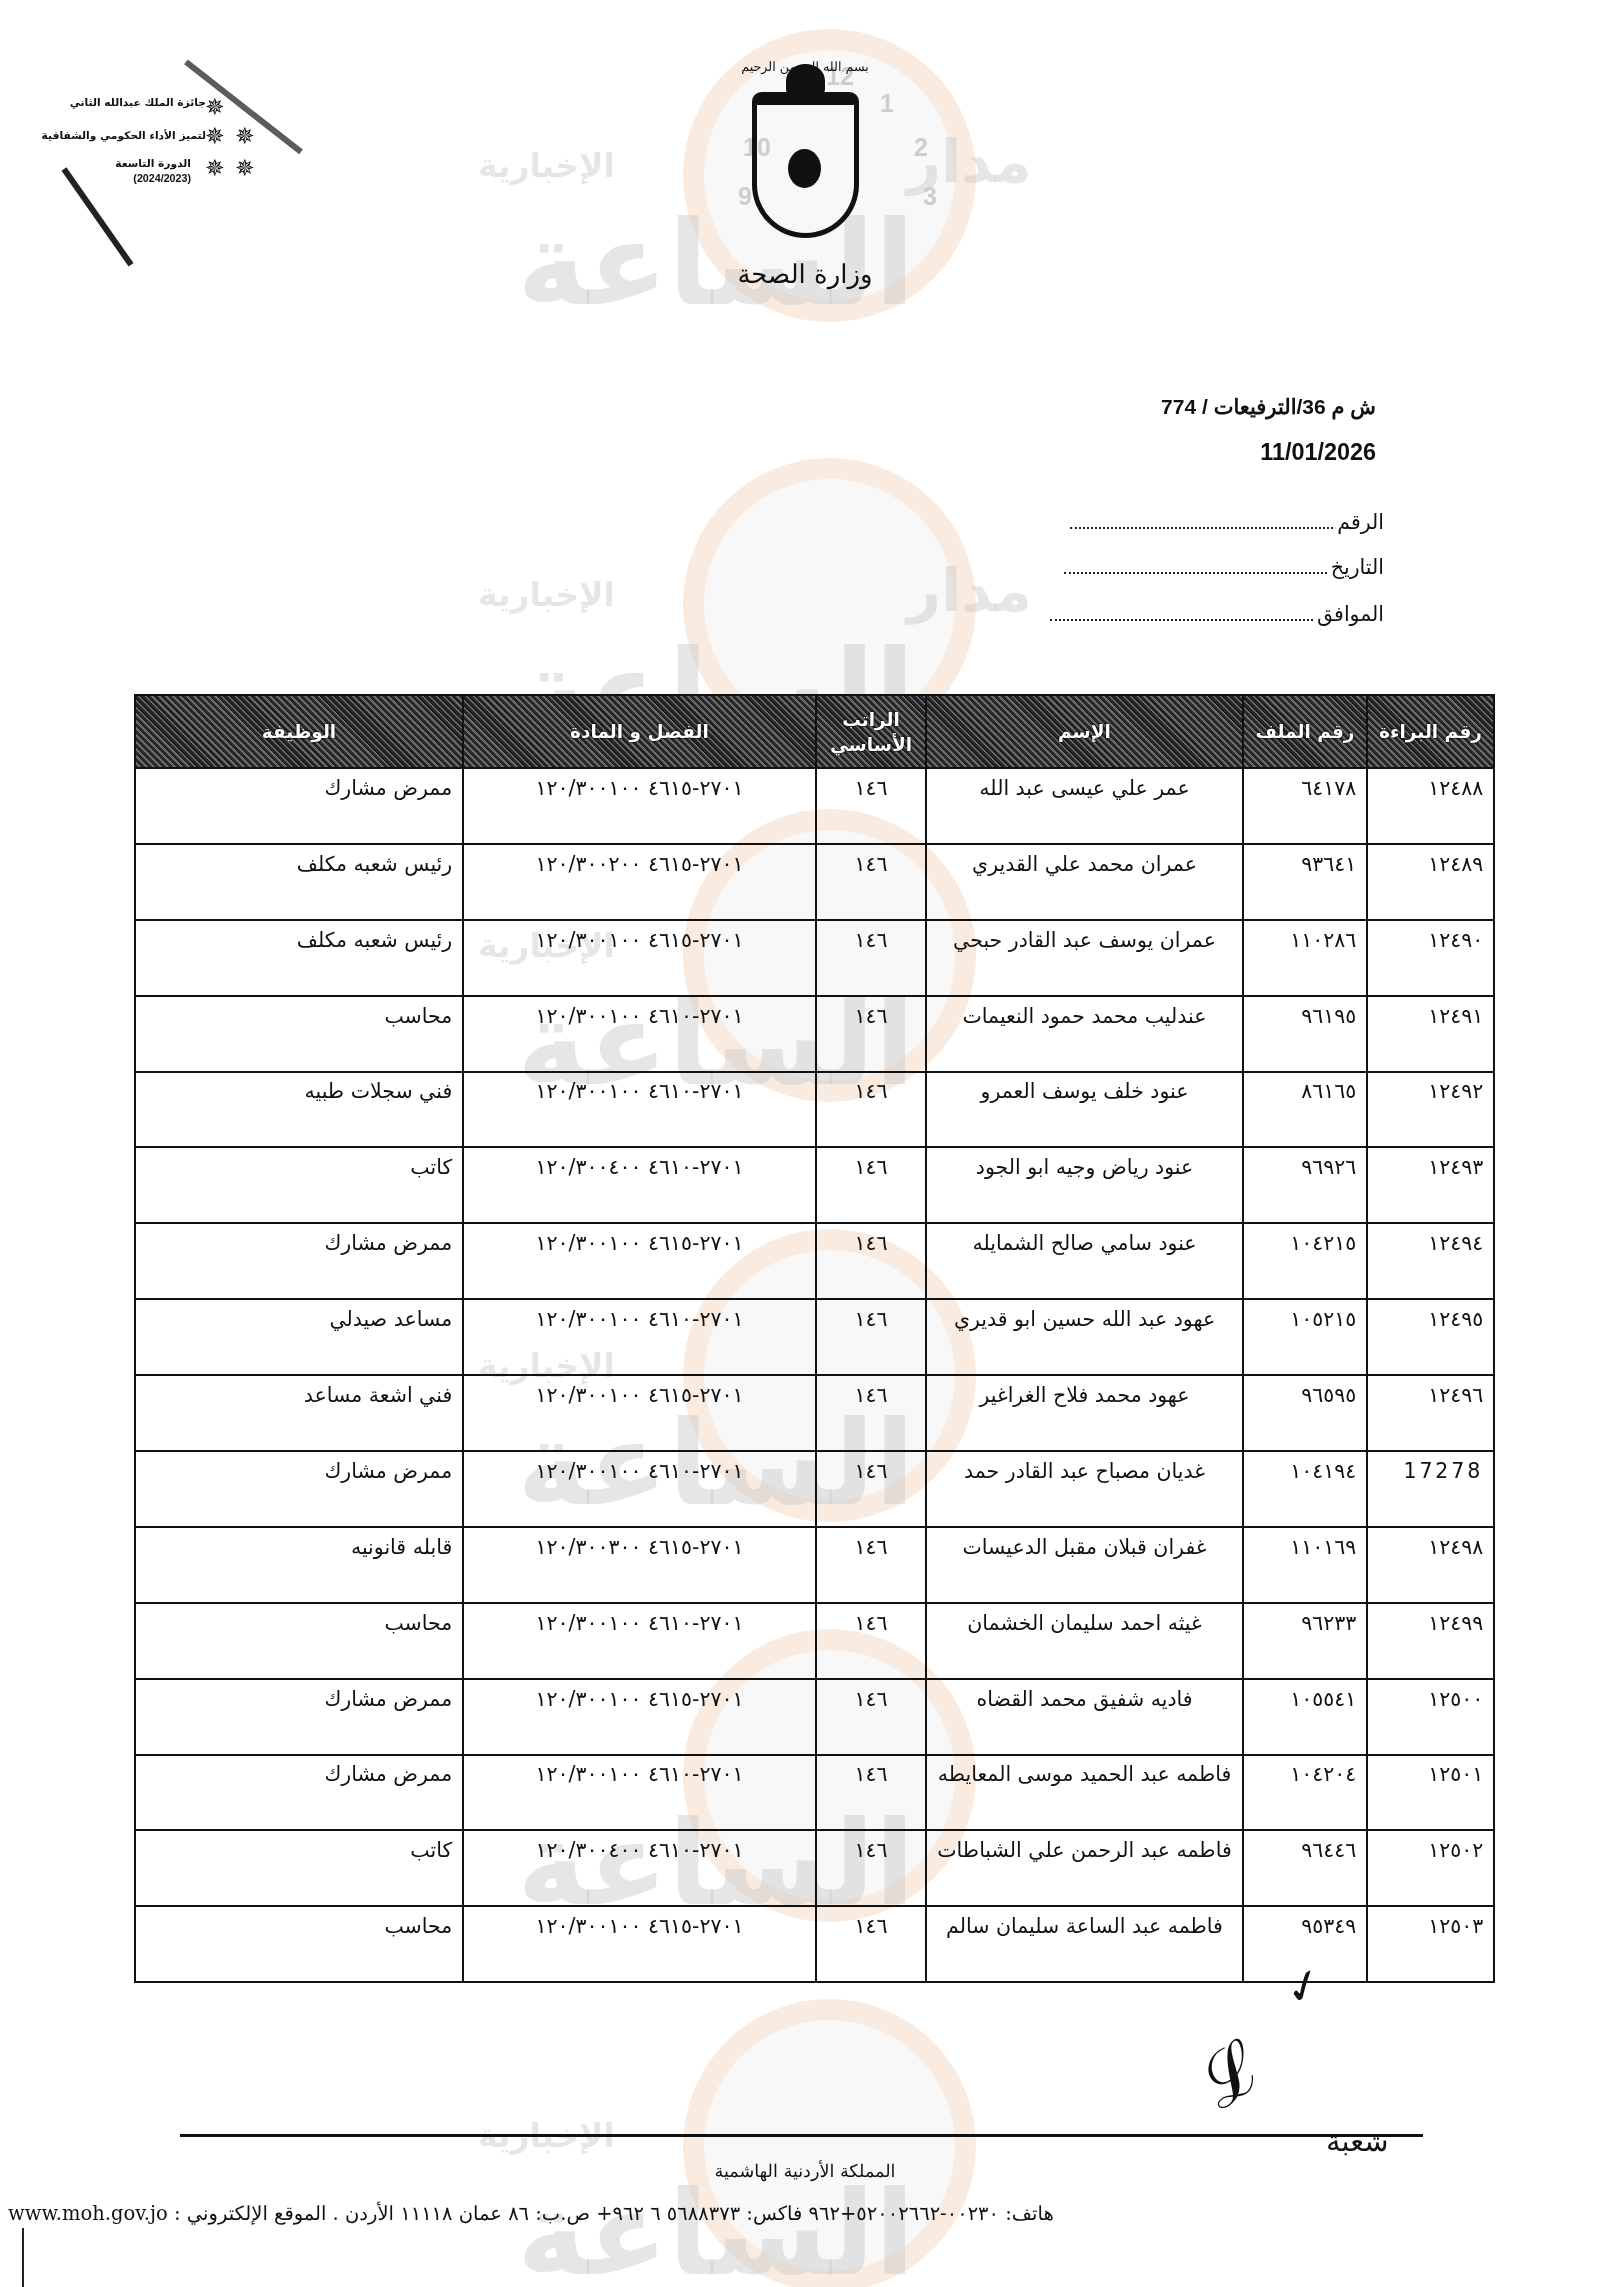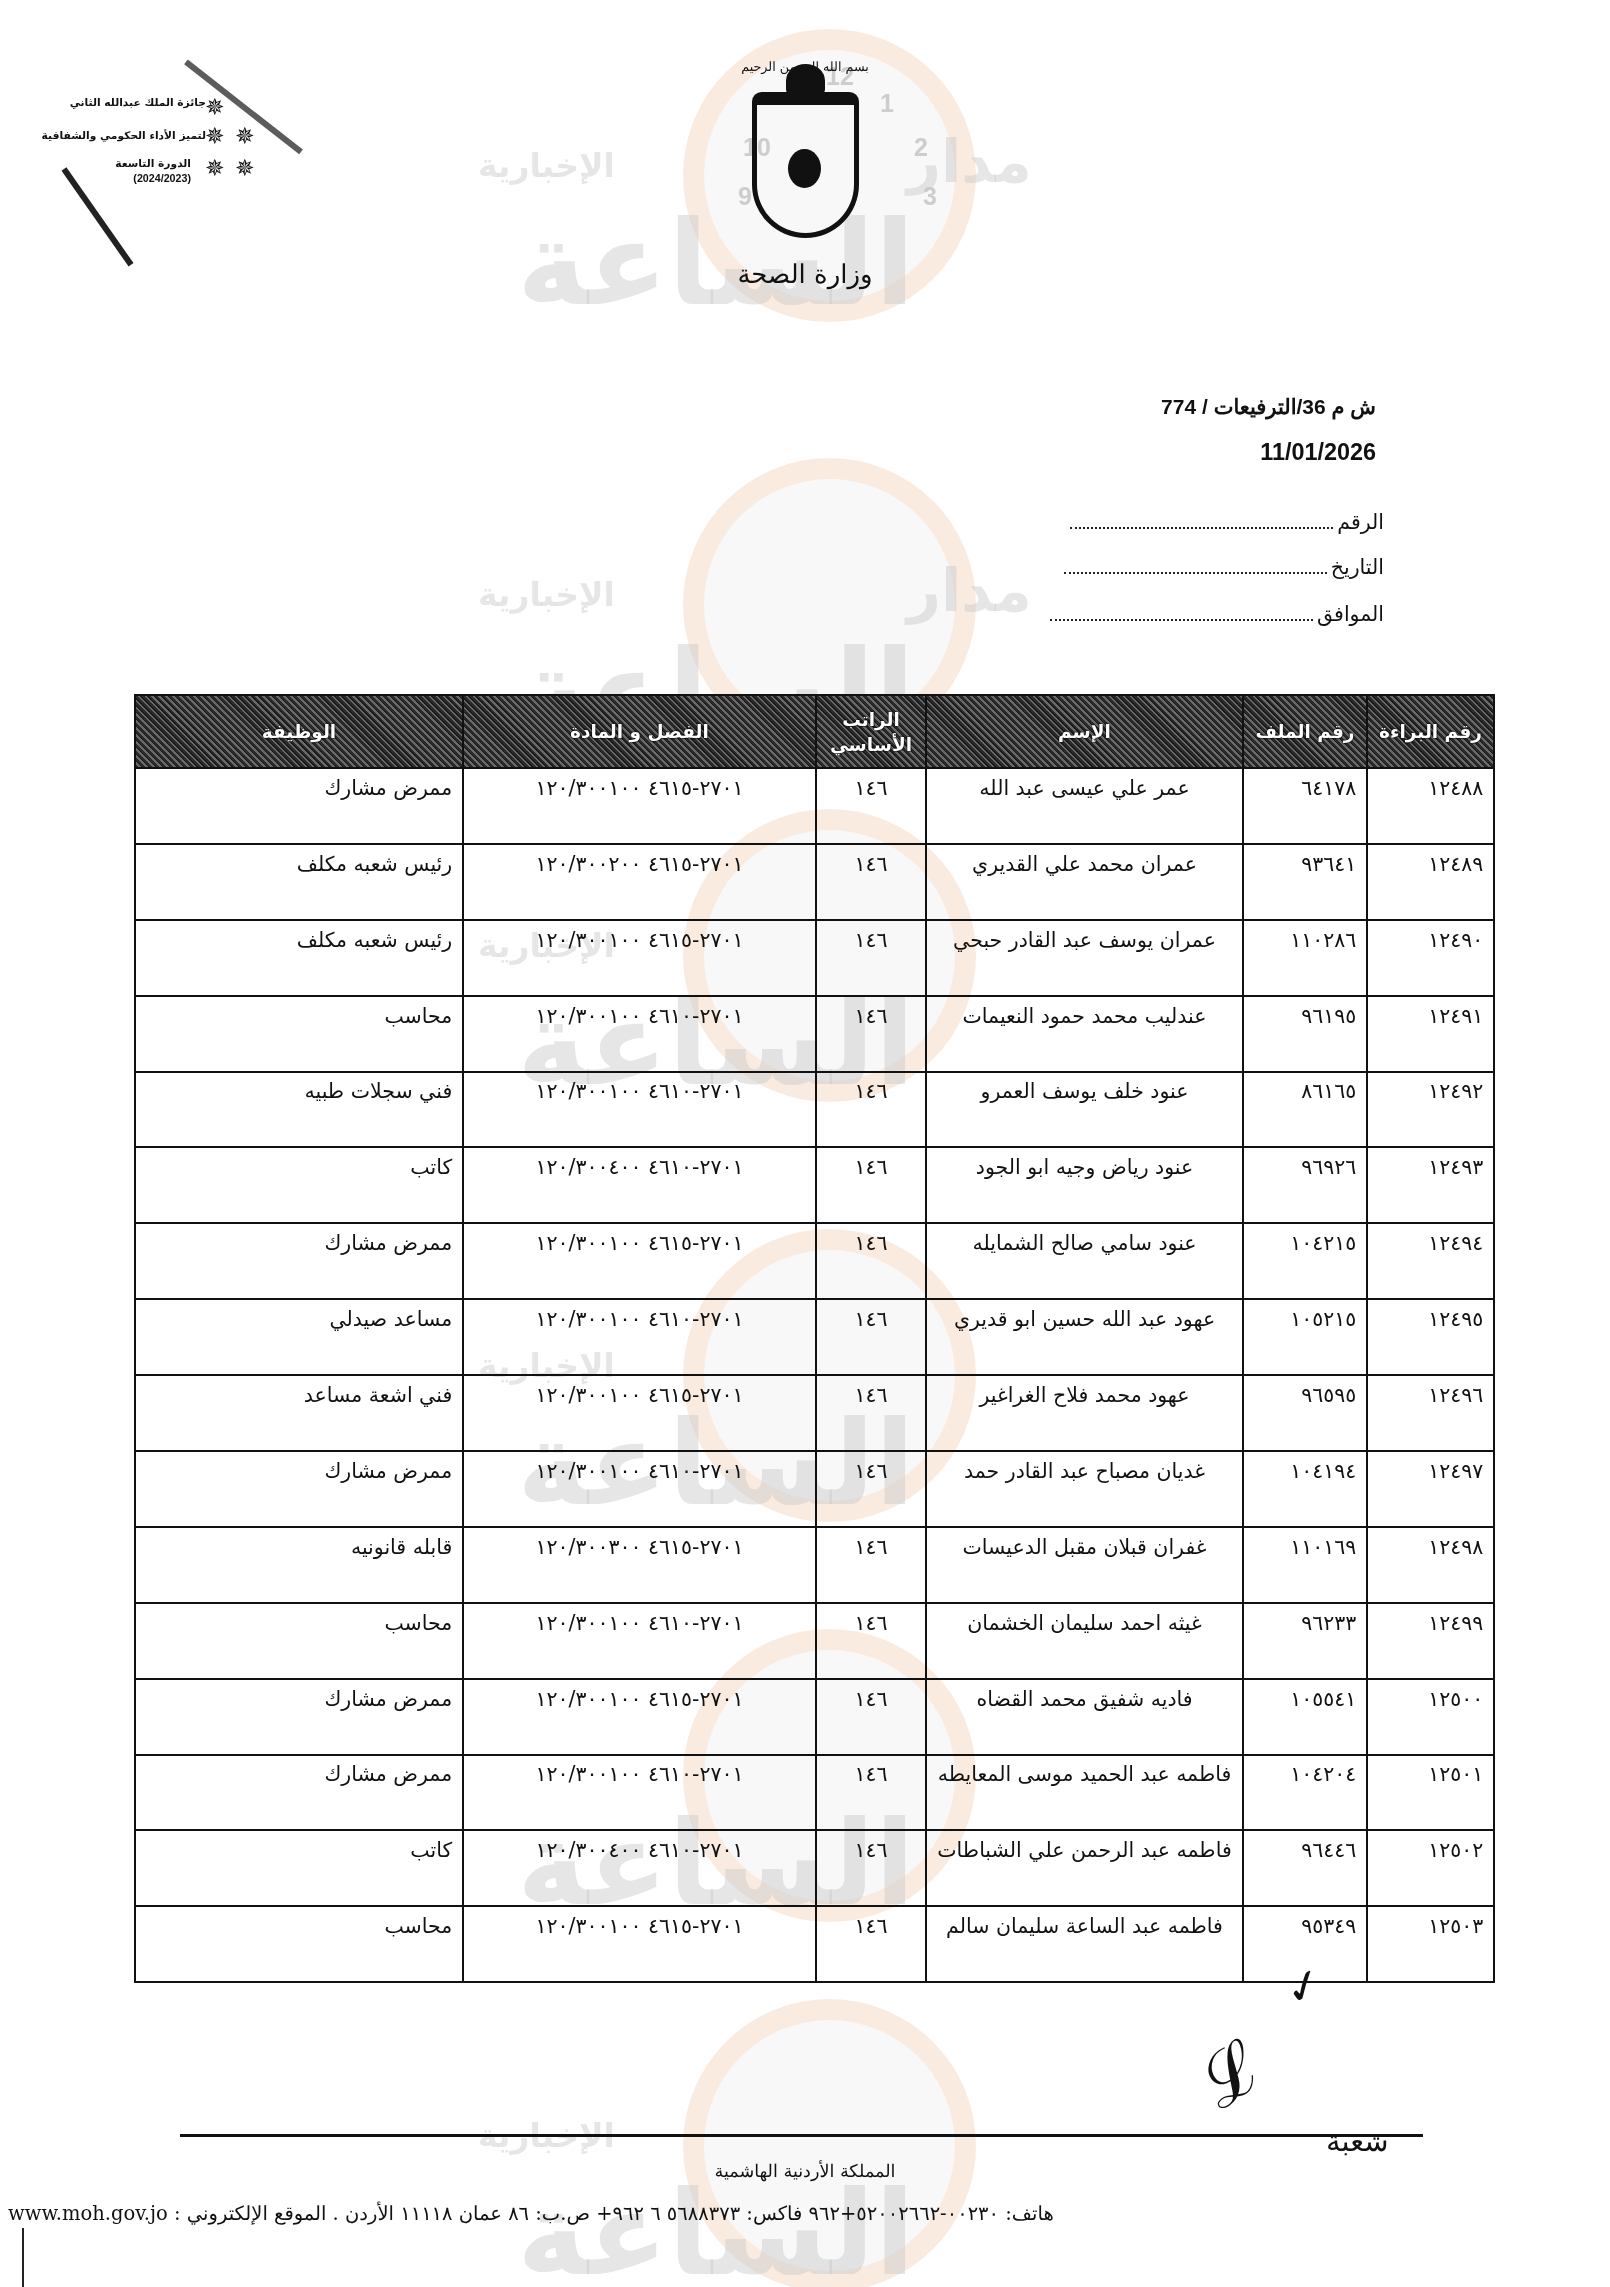--- a/index.html
+++ b/index.html
@@ -246,21 +246,21 @@
       </tr>
       <tr>
         <td class="c-bara">١٢٤٩٦</td>
         <td class="c-file">٩٦٥٩٥</td>
         <td class="c-name">عهود محمد فلاح الغراغير</td>
         <td class="c-ratib">١٤٦</td>
         <td class="c-fasl">٢٧٠١-٤٦١٥ ١٢٠/٣٠٠١٠٠</td>
         <td class="c-job">فني اشعة مساعد</td>
       </tr>
       <tr>
-        <td class="c-bara">١٢٤٩٧</td>
+        <td class="c-bara">17278</td>
         <td class="c-file">١٠٤١٩٤</td>
         <td class="c-name">غديان مصباح عبد القادر حمد</td>
         <td class="c-ratib">١٤٦</td>
         <td class="c-fasl">٢٧٠١-٤٦١٠ ١٢٠/٣٠٠١٠٠</td>
         <td class="c-job">ممرض مشارك</td>
       </tr>
       <tr>
         <td class="c-bara">١٢٤٩٨</td>
         <td class="c-file">١١٠١٦٩</td>
         <td class="c-name">غفران قبلان مقبل الدعيسات</td>

